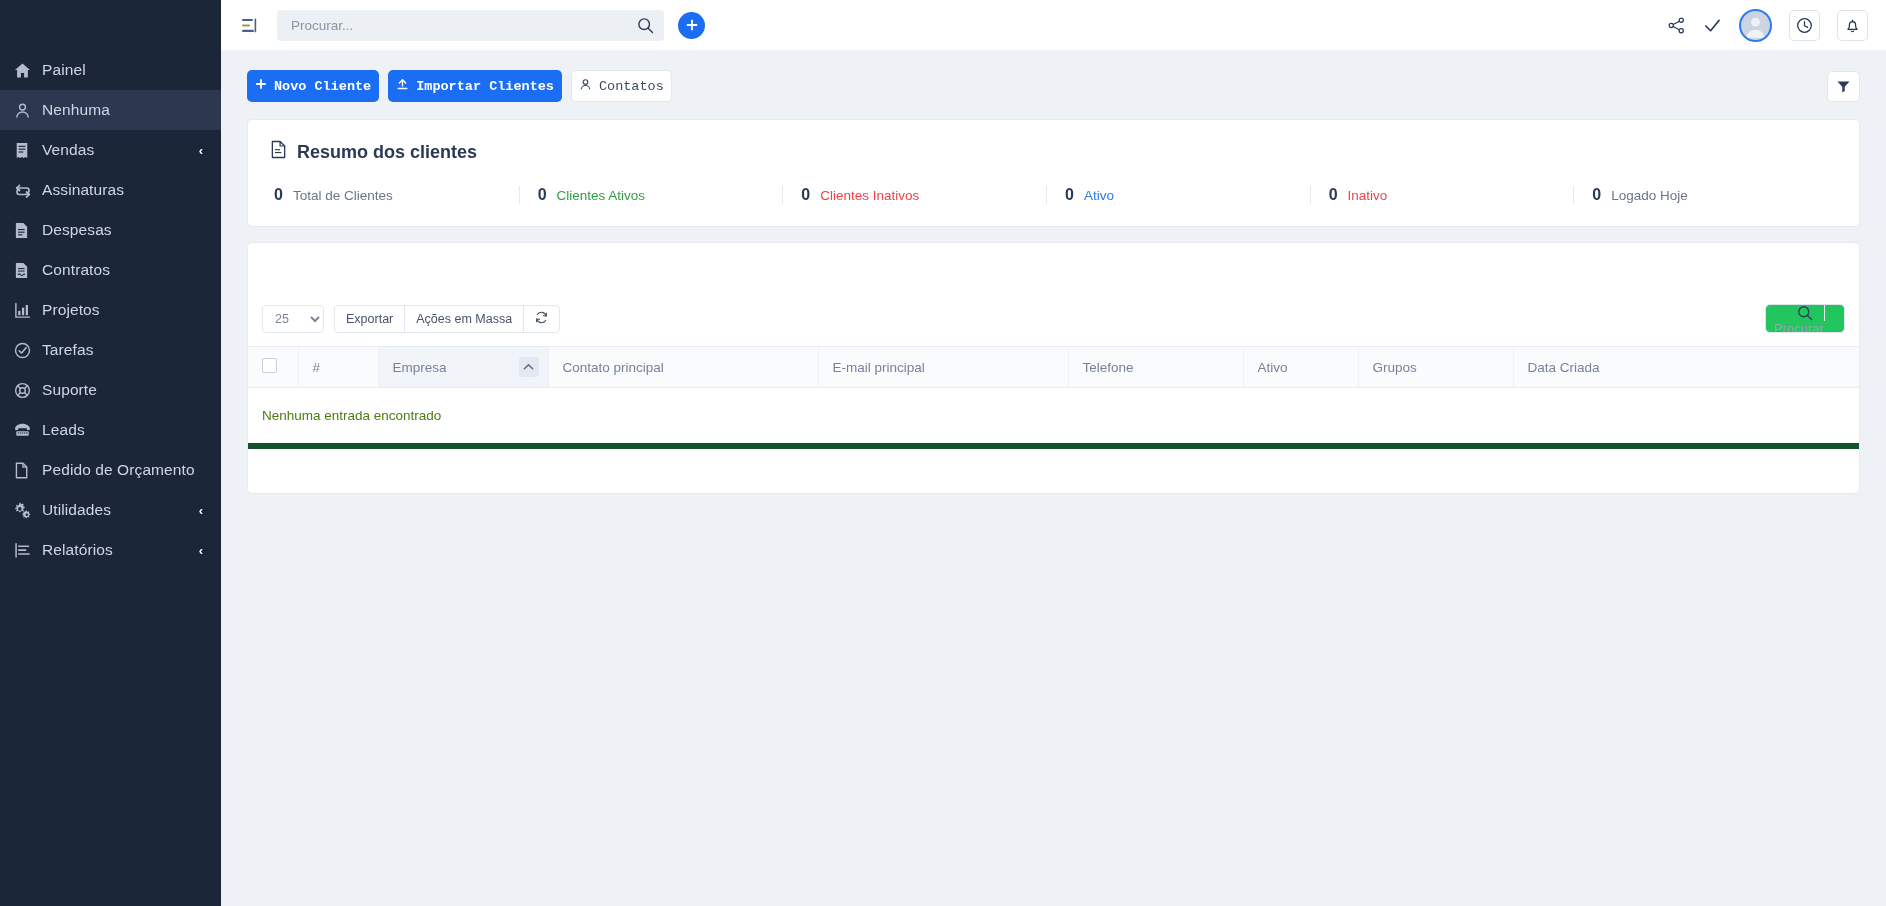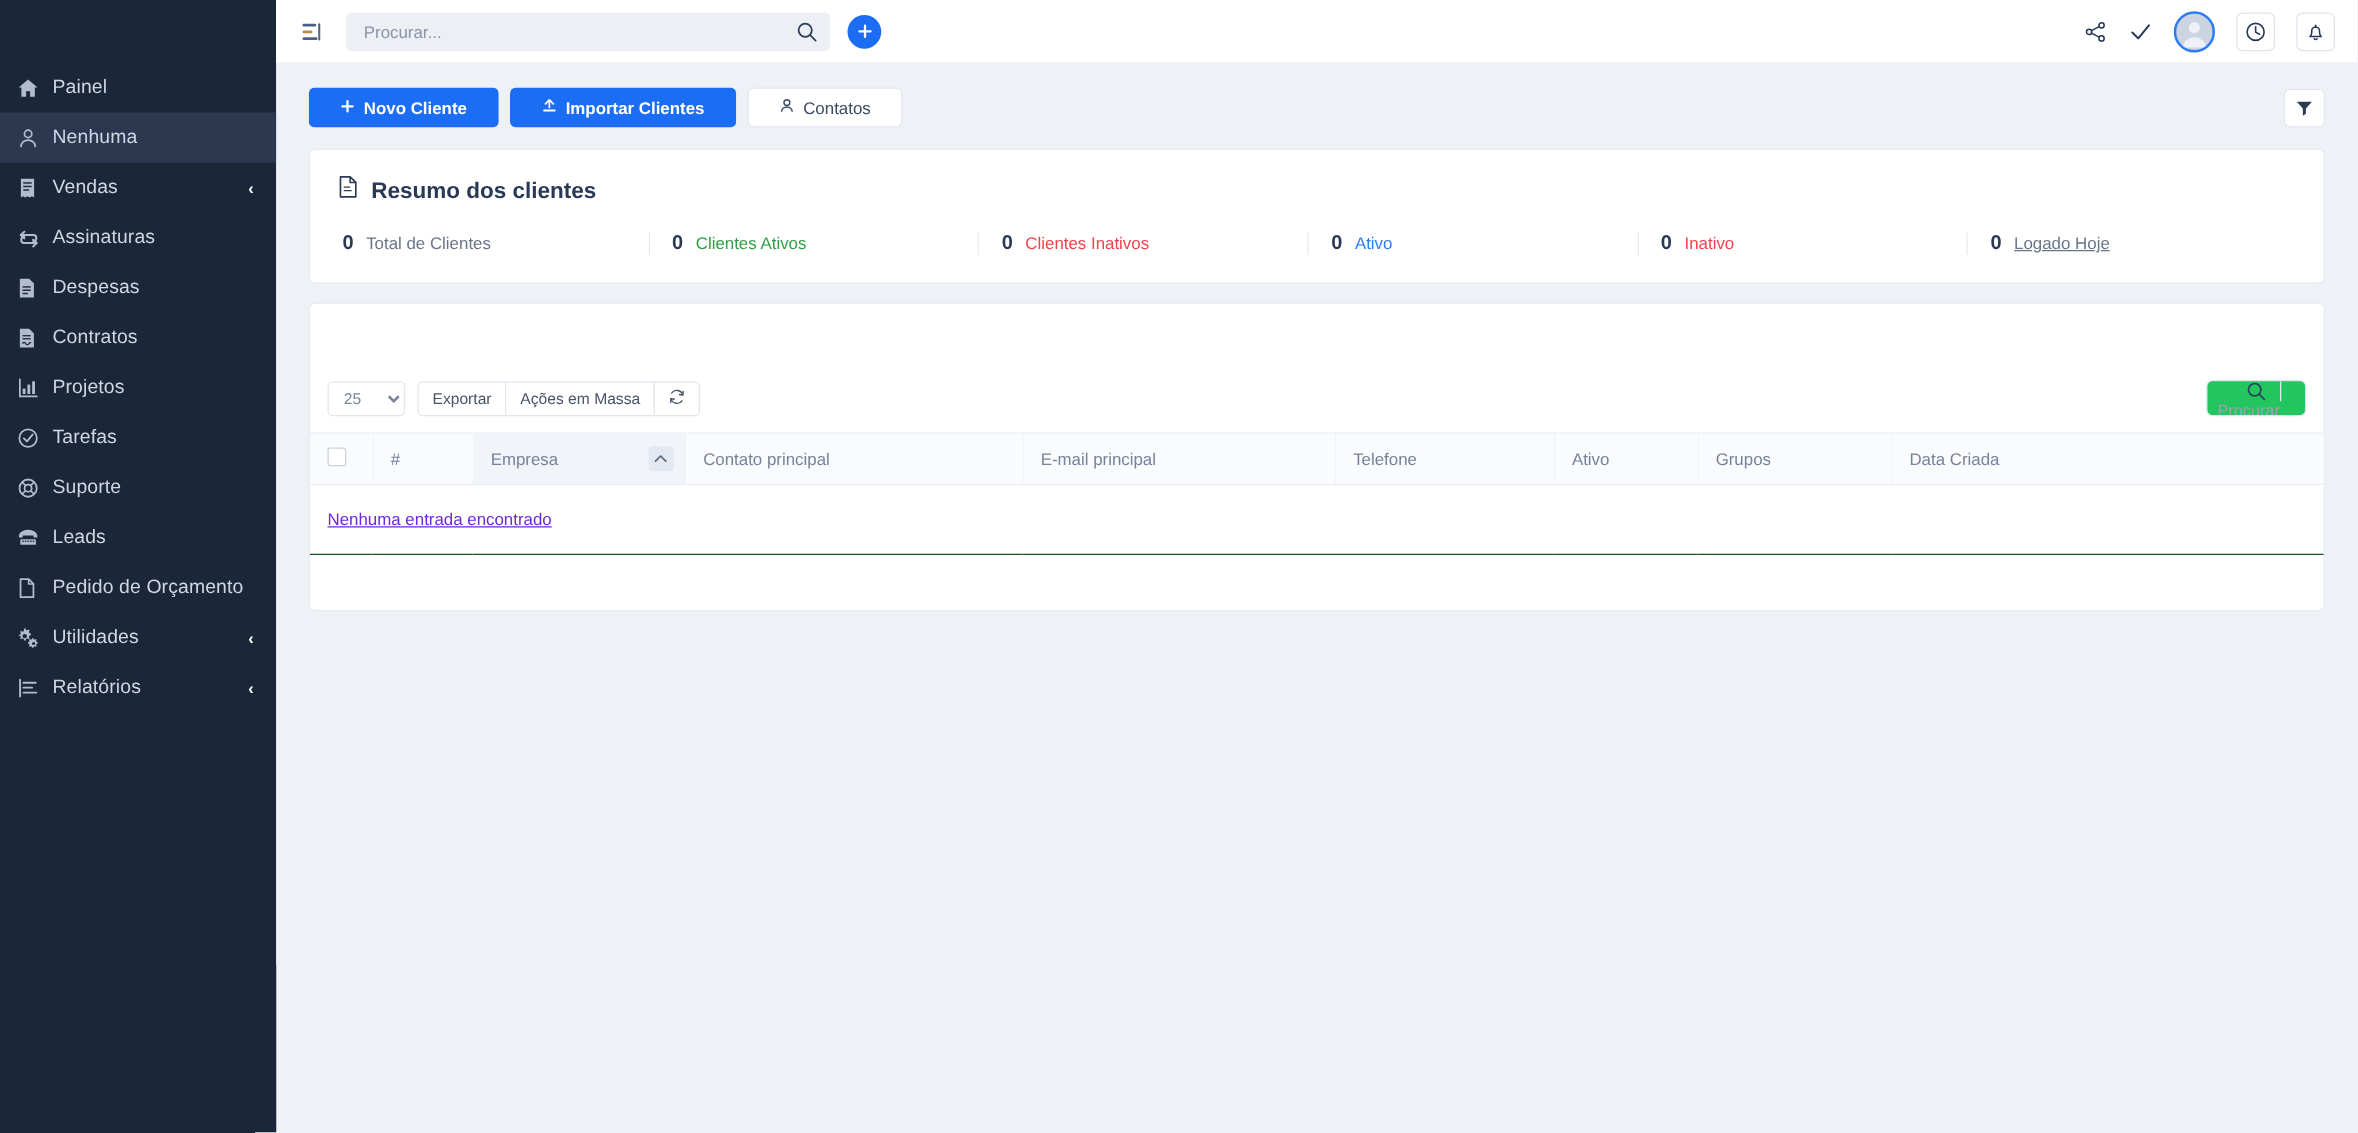--- a/index.html
+++ b/index.html
@@ -86,22 +86,22 @@
     color:#253858; cursor:pointer;
   }
 
   
   .content { flex: 1; padding: 20px 26px 0 26px; overflow: hidden; }
 
   .actionbar { display: flex; align-items: center; margin-bottom: 17px; }
   .btn {
     height: 32px; border-radius: 5px; font-size: 13.5px;
     display: inline-flex; align-items: center; gap: 7px;
-    padding: 0 24px; cursor: pointer; border: 1px solid transparent;
-    font-family: Liberation Sans, sans-serif;
+    padding: 0 7px; cursor: pointer; border: 1px solid transparent;
+    font-family: Liberation Mono, monospace;
     white-space: nowrap;
   }
   .btn-primary { background: #1b6ef3; color: #fff; font-weight: 700; }
   .btn-light { background: #fff; color: #3a4a63; border-color: #e2e7ef; }
   .actionbar .btn + .btn { margin-left: 9px; }
   .filter-btn {
     margin-left: auto;
     width: 33px; height: 31px; background:#fff; border:1px solid #e2e7ef;
     border-radius:5px; display:flex; align-items:center; justify-content:center;
     cursor:pointer;
@@ -168,21 +168,21 @@
   .sortbadge {
     position: absolute; right: 9px; top: 50%; transform: translateY(-50%);
     width: 20px; height: 20px; background: #e3e8f1; border-radius: 3px;
     display: flex; align-items: center; justify-content: center; color:#5b6780;
   }
   .hcheck {
     width: 15px; height: 15px; border: 1px solid #c9d1de; border-radius: 2px; background:#fff;
     display:inline-block; cursor:pointer;
   }
   .empty-row td {
-    padding: 20px 14px; font-size: 13.5px; color: #6d28d9; border-bottom:1px solid #14532d;text-decoration:underline;
+    padding: 20px 14px; font-size: 13.5px; color: #4d7c0f; border-bottom:6px solid #14532d;
   }
   .tablefoot { height: 44px; }
 </style>
 </head>
 <body>
 
 <div class="app">
 
   <nav class="sidebar" id="sidebar">
       <div class="side-item">
@@ -470,21 +470,21 @@
             <div class="stat">
               <span class="num">0</span>
               <span class="lbl" style="color: rgb(43, 124, 240);">Ativo</span>
             </div>
             <div class="stat">
               <span class="num">0</span>
               <span class="lbl" style="color: rgb(240, 66, 75);">Inativo</span>
             </div>
             <div class="stat">
               <span class="num">0</span>
-              <span class="lbl" style="color: rgb(106, 117, 137); text-decoration: underline;">Logado Hoje</span>
+              <span class="lbl" style="color: rgb(106, 117, 137);">Logado Hoje</span>
             </div>
           </div>
       </section>
 
       <section class="card tablecard">
         <div class="tabletools">
           <select class="len-select" id="lenSelect"><option value="25">25</option><option value="50">50</option><option value="100">100</option></select>
           <div class="btngroup">
             <button class="gbtn">Exportar</button>
             <button class="gbtn">Ações em Massa</button>

